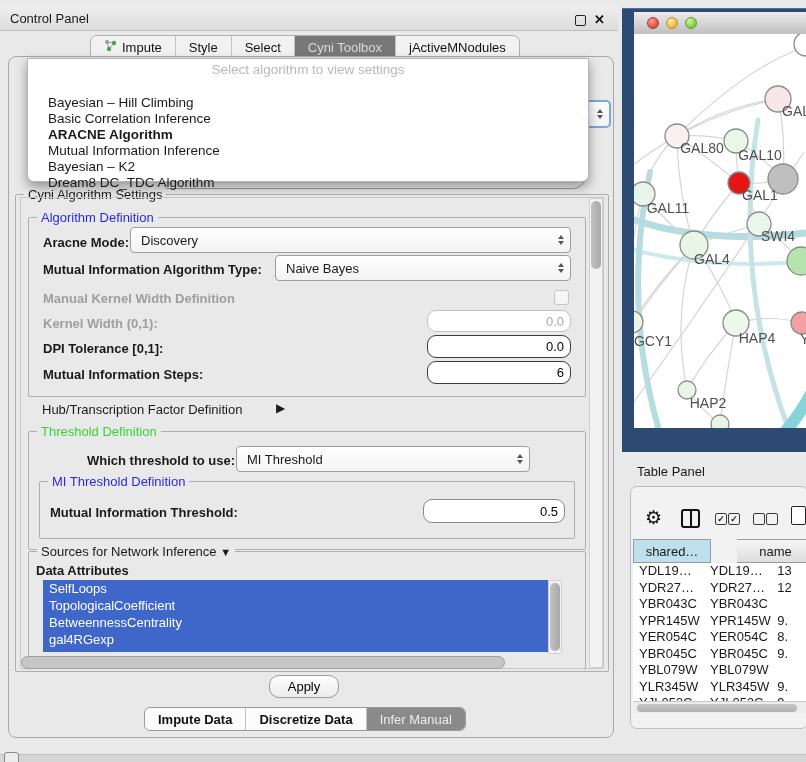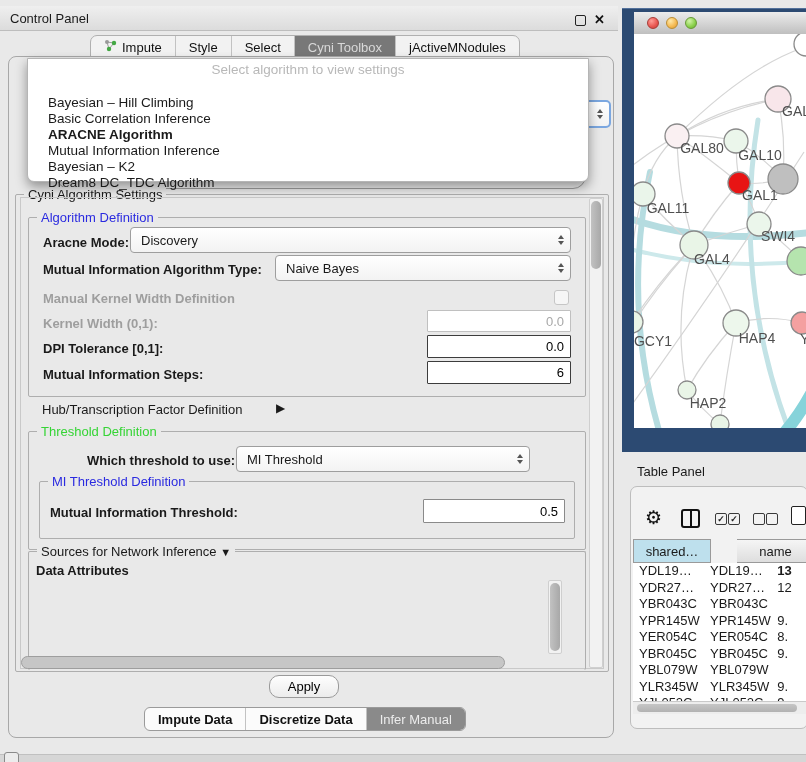--- a/index.html
+++ b/index.html
@@ -39,21 +39,21 @@
   .stepper{position:absolute;right:6px;top:50%;transform:translateY(-50%);display:flex;flex-direction:column;gap:2px}
   .stepper i{display:block;width:0;height:0;border-left:3.5px solid transparent;border-right:3.5px solid transparent}
   .stepper .up{border-bottom:4.5px solid #555}
   .stepper .dn{border-top:4.5px solid #555}
   
   .group{border:1px solid #aeaeae;border-radius:2px;position:absolute;background:transparent}
   .legend{position:absolute;top:-8px;left:8px;background:#e9e9e9;padding:0 4px;font-size:13px;white-space:nowrap}
   .legend.blue{color:#2a2ae0}
   .legend.green{color:#35d435}
   .field{position:absolute;box-sizing:border-box;background:#fff;font-family:inherit;font-size:13px;
-         text-align:right;padding:0 6px;border:1.5px solid #3c3c3c;border-radius:1px}
+         text-align:right;padding:0 6px;border:1.5px solid #3c3c3c;border-radius:9px}
   .field.dis{border:1px solid #c0c0c0;color:#a8a8a8}
   .field.mid{border:1px solid #8a8a8a}
   .chk{position:absolute;width:13px;height:13px;border:1px solid #c6c6c6;border-radius:3px;background:#f6f6f6}
   
   .vtrack{position:absolute;background:#f2f2f2;border:1px solid #cfcfcf;border-radius:2px}
   .vthumb{position:absolute;background:linear-gradient(90deg,#c2c2c2,#a8a8a8);border-radius:6px}
   .hpill{position:absolute;background:#c6c6c6;border:1px solid #9e9e9e;border-radius:7px}
   
   .attrlist{position:absolute;background:#3f66c9;overflow:hidden}
   .attrlist div{height:17px;line-height:17px;color:#fff;padding-left:6px;font-size:13px;white-space:nowrap}
@@ -206,20 +206,26 @@
         <input class="field mid" style="left: 383px; top: 17px; width: 142px; height: 24px;" value="0.5">
       </div>
     </div>
 
     <div class="group" style="left:12px;top:356px;width:556px;height:118px;border-bottom:none">
       <span class="legend">
         <span>Sources for Network Inference</span>
         <span style="font-size:11px">▼</span>
       </span>
       <span class="abs lbl b" style="left:7px;top:11px">Data Attributes</span>
+      <div class="attrlist" style="left:14px;top:28px;width:505px;height:72px">
+          <div>SelfLoops</div>
+          <div>TopologicalCoefficient</div>
+          <div>BetweennessCentrality</div>
+          <div>gal4RGexp</div>
+        </div>
       <div class="vtrack" style="left:519px;top:28px;width:12px;height:72px">
         <div class="vthumb" style="left:1px;right:1px;top:2px;bottom:2px"></div>
       </div>
     </div>
 
     <div class="hpill" style="left:5px;top:461px;width:482px;height:11px"></div>
   </div>
 
   <button class="applybtn" style="left:260px;top:618px">Apply</button>
 
@@ -315,21 +321,21 @@
 
   <div class="thead" style="left:2px;top:52px">
       <div style="width: 78px; background: rgb(190, 224, 237);">shared…</div>
       <div style="width: 78px; background: linear-gradient(rgb(245, 245, 245), rgb(222, 222, 222)); margin-left: 26px;">name</div>
       <div style="width: 40px; background: rgb(190, 224, 237);"></div>
     </div>
   <div class="trows" style="left:2px;top:76px;width:174px;height:138px">
       <div class="trow">
         <div style="width: 78px; padding-left: 6px; box-sizing: border-box;">YDL19…</div>
         <div style="width: 78px; padding-left: 8px; box-sizing: border-box;">YDL19…</div>
-        <div style="width: 40px; padding-left: 6px; box-sizing: border-box; font-weight: bold;">13</div>
+        <div style="width: 40px; padding-left: 6px; box-sizing: border-box;">13</div>
       </div>
       <div class="trow">
         <div style="width: 78px; padding-left: 6px; box-sizing: border-box;">YDR27…</div>
         <div style="width: 78px; padding-left: 8px; box-sizing: border-box;">YDR27…</div>
         <div style="width: 40px; padding-left: 6px; box-sizing: border-box;">12</div>
       </div>
       <div class="trow">
         <div style="width: 78px; padding-left: 6px; box-sizing: border-box;">YBR043C</div>
         <div style="width: 78px; padding-left: 8px; box-sizing: border-box;">YBR043C</div>
         <div style="width: 40px; padding-left: 6px; box-sizing: border-box;"></div>

